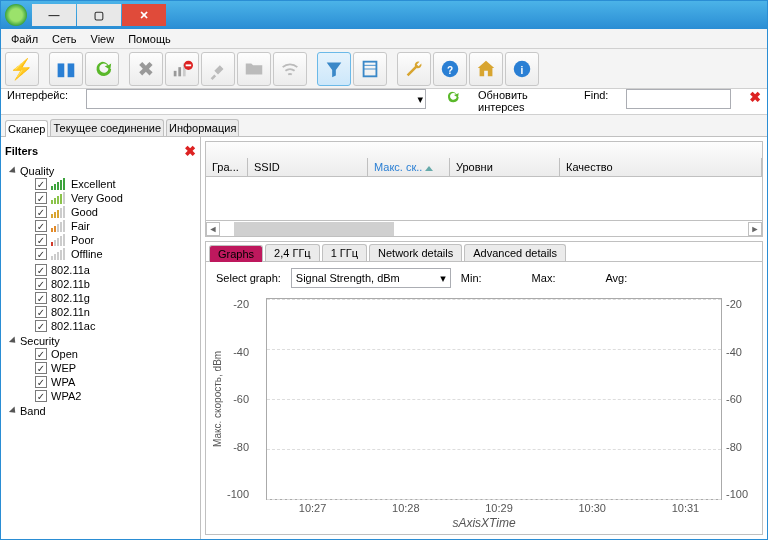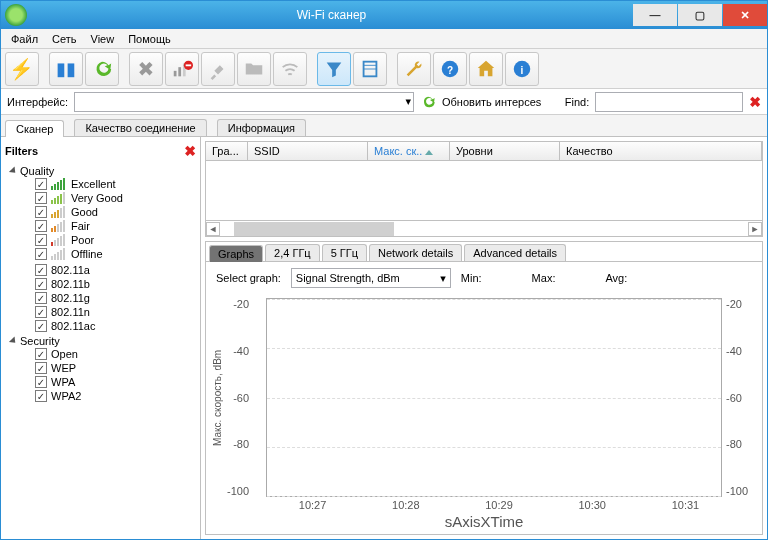--- a/index.html
+++ b/index.html
@@ -14,81 +14,80 @@
 
 .menubar { height: 20px; display: flex; align-items: center; padding: 0 4px; background: #f4f4f4; border-bottom: 1px solid #d0d0d0; gap: 2px; }
 .menubar span { padding: 2px 6px; cursor: default; }
 
 .toolbar { height: 40px; display: flex; align-items: center; padding: 2px 4px; background: #f4f4f4; border-bottom: 1px solid #d0d0d0; gap: 2px; }
 .tbtn { width: 34px; height: 34px; border: 1px solid #c8c8c8; border-radius: 3px; background: linear-gradient(#fdfdfd,#ececec); display: flex; align-items: center; justify-content: center; font-size: 18px; color: #777; }
 .tbtn.sel { border-color: #6bb9e8; background: linear-gradient(#e6f3fc,#cce7fa); }
 .tsep { width: 6px; }
 svg.ico { width: 22px; height: 22px; }
 
-.ifacebar { height: 26px; display: flex; align-items: center; padding: 0 6px; border-bottom: 1px solid #d0d0d0; gap: 6px; }
+.ifacebar { height: 26px; display: flex; padding: 0 6px; border-bottom: 1px solid #d0d0d0; gap: 18px; }
 .ifacebar .sel { flex: 0 0 340px; height: 20px; border: 1px solid #abadb3; display: flex; align-items: center; justify-content: flex-end; padding: 0 2px; }
 .findbox { width: 148px; height: 20px; border: 1px solid #abadb3; }
 .redx { color: #d22; font-weight: bold; font-size: 14px; }
 .refr { display:inline-block; width:16px; height:16px; }
 
 .tabsrow { height: 22px; display: flex; align-items: flex-end; padding-left: 4px; border-bottom: 1px solid #c0c0c0; background: #f4f4f4; gap: 0; }
-.tab { border: 1px solid #c0c0c0; border-bottom: none; padding: 2px 10px; background: #ebebeb; margin-right: 10px; border-radius: 3px 3px 0 0; }
+.tab { border: 1px solid #c0c0c0; border-bottom: none; padding: 2px 2px; background: #ebebeb; margin-right: 2px; border-radius: 3px 3px 0 0; }
 .tab.act { background: #fff; position: relative; top: 1px; }
 
 .body { flex: 1; display: flex; }
 
 .filters { width: 200px; border-right: 1px solid #c0c0c0; display: flex; flex-direction: column; padding: 4px; }
 .filters .hdr { display: flex; justify-content: space-between; align-items: center; font-weight: bold; padding: 2px 0 4px; }
 .tree { flex:1; overflow:auto; }
 .tree .grp { margin-left: 6px; margin-top: 2px; }
 .tree .grph { display:flex; align-items:center; gap:4px; }
 .tree .itm { display:flex; align-items:center; gap:4px; margin-left: 24px; padding: 1px 0; }
 .tri { display:inline-block; width:0; height:0; border-left:5px solid #555; border-top:4px solid transparent; border-bottom:4px solid transparent; transform: rotate(45deg); }
 .cb { width:12px; height:12px; border:1px solid #7a7a7a; display:inline-flex; align-items:center; justify-content:center; font-size:10px; color:#333; }
 .bars { width:16px; height:12px; display:inline-flex; align-items:flex-end; gap:1px; }
 .bars span { width:2px; background:#ccc; }
 .bars span.on { background: var(--c); }
 
 .main { flex: 1; display: flex; flex-direction: column; padding: 4px; gap: 4px; }
 .grid { border: 1px solid #c0c0c0; height: 96px; display: flex; flex-direction: column; }
 .gridhdr { display:flex; border-bottom:1px solid #c0c0c0; background: linear-gradient(#fdfdfd,#ececec); }
-.gh { border-right:1px solid #c0c0c0; padding:3px 6px; font-size:11px; white-space:nowrap; overflow:hidden; }
+.gh { border-right:1px solid #c0c0c0; padding:3px 6px; font-size:11px; white-space:nowrap; overflow:hidden;margin-top:16px; }
 .blu { color:#2a7fd4; }
 .triup { display:inline-block; width:0;height:0;border-left:4px solid transparent;border-right:4px solid transparent;border-bottom:5px solid #6aa; margin-left:3px; vertical-align:middle;}
 .scrollb { height:16px; border-top:1px solid #c0c0c0; display:flex; align-items:center; }
 .scrollb .lth { background:#d0d0d0; height:14px; width:160px; margin-left:14px; }
 .scrollb .arr { width:14px; height:14px; border:1px solid #c0c0c0; display:flex; align-items:center; justify-content:center; font-size:9px; color:#666; }
 .scrollb .sp { flex:1; }
 
 .graphs { border:1px solid #c0c0c0; flex:1; display:flex; flex-direction:column; }
 .subtabs { display:flex; border-bottom:1px solid #c0c0c0; padding:2px 3px 0; gap:2px; }
 .st { border:1px solid #c0c0c0; border-bottom:none; padding:2px 8px; background:#ebebeb; border-radius:3px 3px 0 0; }
-.st.act { background:#737373; position:relative; top:1px; }
+.st.act { background:#be185d; position:relative; top:1px; }
 .gtools { display:flex; align-items:center; padding:6px 10px; gap:10px; }
 .gtools .sel2 { width:160px; height:20px; border:1px solid #abadb3; display:flex; align-items:center; justify-content:space-between; padding:0 4px; }
 .chart { flex:1; display:flex; padding:4px 10px 2px 6px; }
 .yaxis-l { width:54px; display:flex; }
 .ylbl { writing-mode: vertical-rl; transform: rotate(180deg); text-align:center; font-size:10px; color:#555; padding:4px 0; }
 .yticks { display:flex; flex-direction:column; justify-content:space-between; font-size:9px; color:#555; text-align:right; padding:0 4px; }
 .plot { flex:1; border:1px solid #aaa; position:relative; background:#fff; }
 .gl { position:absolute; left:0; right:0; border-top:1px dashed #ddd; }
 .yaxis-r { width:30px; display:flex; flex-direction:column; justify-content:space-between; font-size:9px; color:#555; text-align:left; padding:0 4px; }
 .xaxis { display:flex; padding-left:60px; padding-right:30px; font-size:9px; color:#555; }
 .xaxis .xt { flex:1; text-align:center; }
-.xlabel { text-align:center; font-size:15px; color:#555; padding:2px 0 4px; }
+.xlabel { text-align:center; font-size:12px; color:#555; padding:2px 0 4px;font-style:italic; }
 .ico-house { width:22px;height:22px; }
 </style>
 </head>
 <body>
 
 <div class="win">
 
   <div class="titlebar">
     <div class="app-ico"></div>
-    <div class="title">Wi-Fi сканер</div>
     <div class="titlebtn">—</div>
     <div class="titlebtn">▢</div>
     <div class="titlebtn red">✕</div>
   </div>
 
   <div class="menubar">
     <span>Файл</span>
     <span>Сеть</span>
     <span>View</span>
     <span>Помощь</span>
@@ -183,21 +182,21 @@
         </svg></span>
     <span>Обновить интерсеs</span>
     <span style="flex:1"></span>
     <span>Find:</span>
     <div class="findbox"></div>
     <span class="redx">✖</span>
   </div>
 
   <div class="tabsrow">
     <div class="tab act">Сканер</div>
-    <div class="tab">Качество соединение</div>
+    <div class="tab">Текущее соединение</div>
     <div class="tab">Информация</div>
   </div>
 
   <div class="body">
 
     <div class="filters">
       <div class="hdr">
         <span>Filters</span>
         <span class="redx">✖</span>
       </div>
@@ -316,20 +315,26 @@
                 <span>WEP</span>
               </div>
               <div class="itm">
                 <span class="cb">✓</span>
                 <span>WPA</span>
               </div>
               <div class="itm">
                 <span class="cb">✓</span>
                 <span>WPA2</span>
               </div>
+            </div>
+        </div>
+        <div class="grp">
+          <div class="grph">
+              <span class="tri"></span>
+              <span>Band</span>
             </div>
         </div>
       </div>
     </div>
 
     <div class="main">
       <div class="grid">
         <div class="gridhdr">
           <div class="gh" style="width:42px">Гра...</div>
           <div class="gh" style="width:120px">SSID</div>
@@ -343,21 +348,21 @@
           <div class="lth"></div>
           <div class="sp"></div>
           <div class="arr">►</div>
         </div>
       </div>
 
       <div class="graphs">
         <div class="subtabs">
           <div class="st act">Graphs</div>
           <div class="st">2,4 ГГц</div>
-          <div class="st">5 ГГц</div>
+          <div class="st">1 ГГц</div>
           <div class="st">Network details</div>
           <div class="st">Advanced details</div>
         </div>
         <div class="gtools">
           <span>Select graph:</span>
           <div class="sel2">
               <span>Signal Strength, dBm</span>
               <span>▾</span>
             </div>
           <span>Min:</span>

